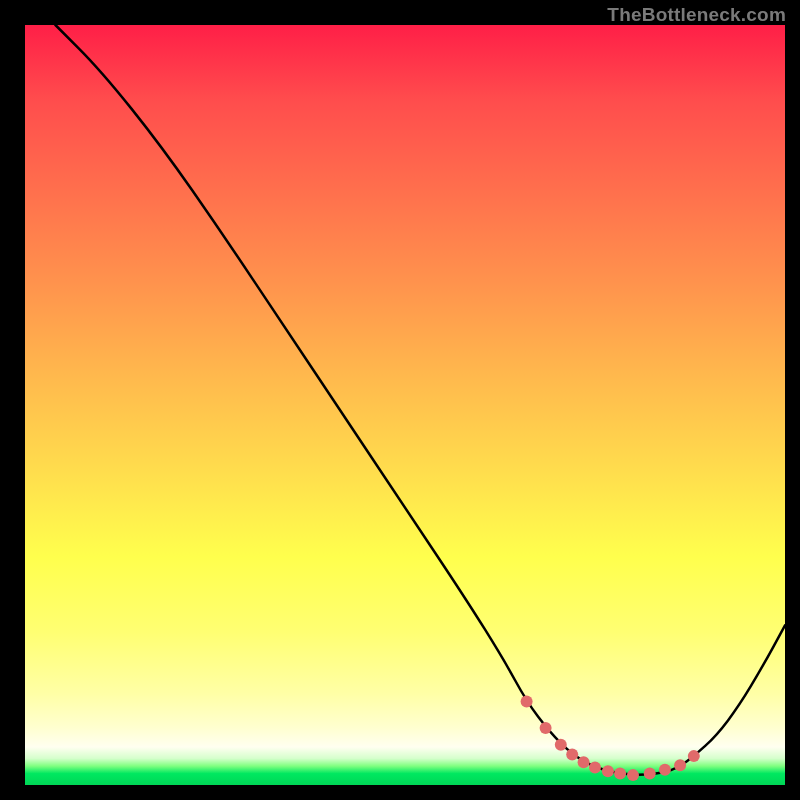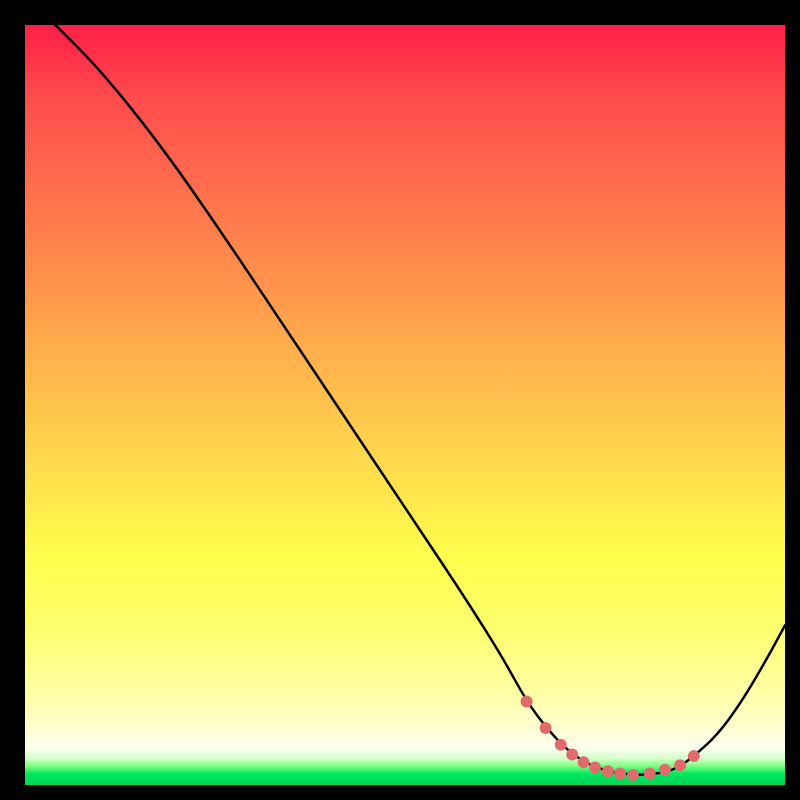--- a/index.html
+++ b/index.html
@@ -64,13 +64,14 @@
       <circle cx="595.00" cy="767.52" r="6" fill="#e16a6a"></circle>
       <circle cx="607.92" cy="771.32" r="6" fill="#e16a6a"></circle>
       <circle cx="620.08" cy="773.60" r="6" fill="#e16a6a"></circle>
       <circle cx="633.00" cy="775.12" r="6" fill="#e16a6a"></circle>
       <circle cx="649.72" cy="773.60" r="6" fill="#e16a6a"></circle>
       <circle cx="664.92" cy="769.80" r="6" fill="#e16a6a"></circle>
       <circle cx="680.12" cy="765.24" r="6" fill="#e16a6a"></circle>
       <circle cx="693.80" cy="756.12" r="6" fill="#e16a6a"></circle>
     </svg>
 
+  <div class="attribution" style="right: 14px; top: 4px; font-size: 19px;">TheBottleneck.com</div>
 </div>
 
 </body></html>

